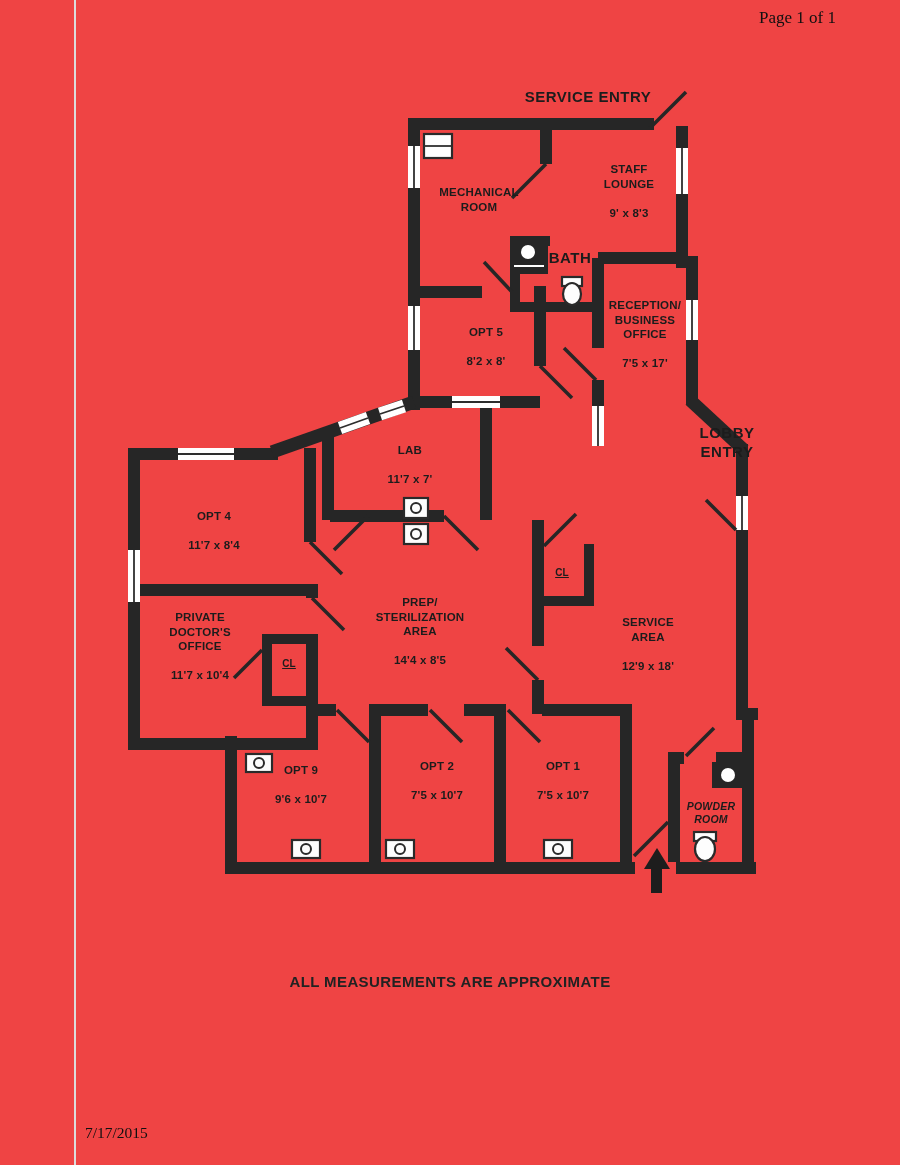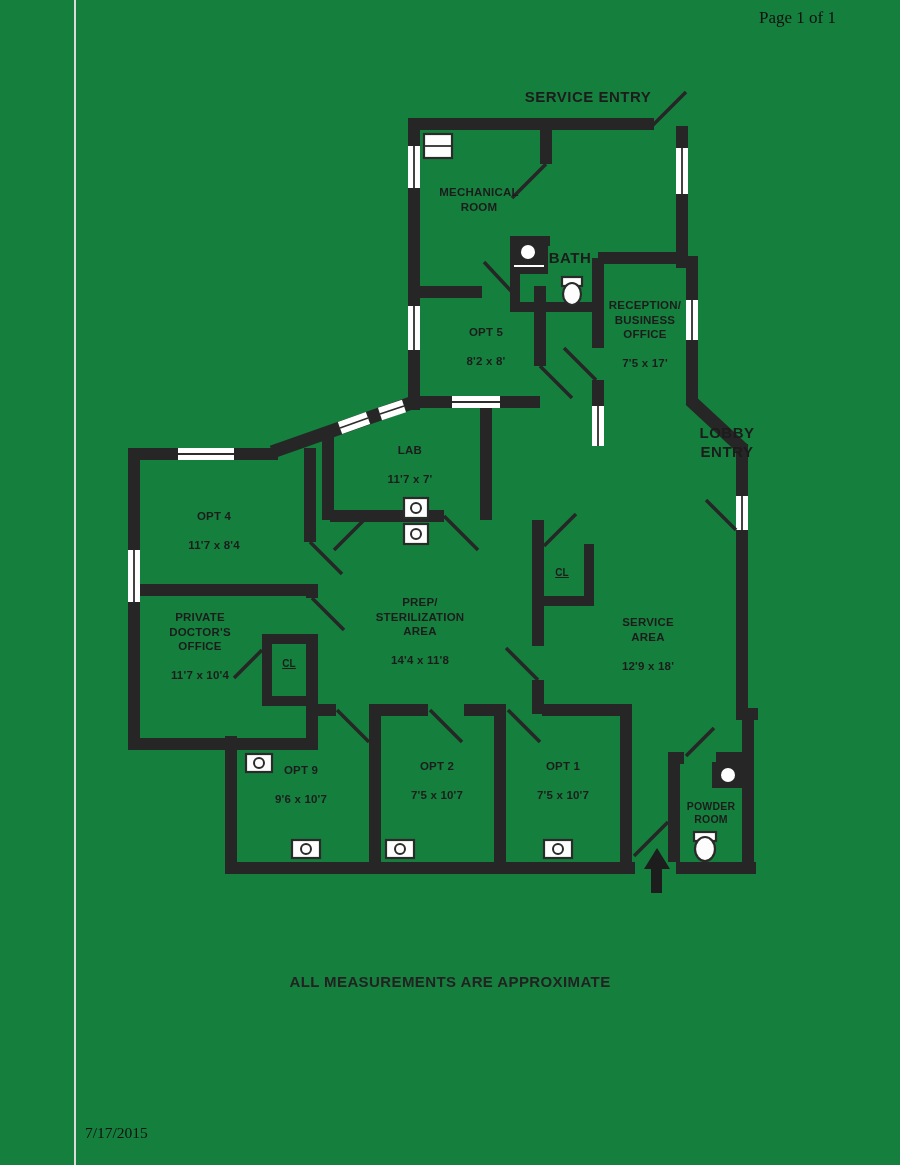--- a/index.html
+++ b/index.html
@@ -1,35 +1,35 @@
 <!DOCTYPE html>
 <html><head>
 <meta charset="utf-8">
 <style>
   html,body { margin:0; padding:0; background:#ffffff; }
   .page {
-    position:relative; width:900px; height:1165px; background:#15803d;
+    position:relative; width:900px; height:1165px; background:#ef4444;
     font-family:"Liberation Sans", sans-serif; overflow:hidden; color:#1c1c1c;
   }
   .scan-line { position:absolute; left:74px; top:0; width:2px; height:1165px; background:#dcdcdc; }
   .page-indicator {
     position:absolute; top:8px; right:64px; font-family:"Liberation Serif", serif;
     font-size:17px; color:#101010;
   }
   .plan { position:absolute; inset:0; }
   .plan svg { position:absolute; left:0; top:0; }
   .room-label {
     position:absolute; transform:translate(-50%,-50%); text-align:center;
     font-weight:bold; font-size:11.5px; line-height:1.25; letter-spacing:0.2px;
     color:#1c1c1c; white-space:pre-line;
   }
   .room-label .rdims { font-weight:bold; }
   .room-label.small { font-size:10px;text-decoration:underline; }
   .room-label.tiny  { font-size:15px; letter-spacing:0.5px; }
-  .room-label.mid   { font-size:10.5px; }
+  .room-label.mid   { font-size:10.5px;font-style:italic; }
   .disclaimer {
     position:absolute; left:450px; top:981px; transform:translate(-50%,-50%);
     font-size:15px; font-weight:bold; letter-spacing:0.4px; color:#222;
   }
   .footer {
     position:absolute; top:1124px; left:85px; right:60px;
     font-family:"Liberation Serif", serif; font-size:15.5px; color:#101010;
     display:flex; justify-content:space-between; white-space:nowrap;
   }
   
@@ -185,20 +185,25 @@
 
     <div class="room-label tiny" style="left:588px;top:106px">
       <div class="rname">SERVICE ENTRY</div>
       <div class="rdims"></div>
     </div>
     <div class="room-label" style="left:479px;top:207px">
       <div class="rname">MECHANICAL
 ROOM</div>
       <div class="rdims"></div>
     </div>
+    <div class="room-label" style="left:629px;top:191px">
+      <div class="rname">STAFF
+LOUNGE</div>
+      <div class="rdims">9' x 8'3</div>
+    </div>
     <div class="room-label tiny" style="left:570px;top:267px">
       <div class="rname">BATH</div>
       <div class="rdims"></div>
     </div>
     <div class="room-label" style="left:486px;top:347px">
       <div class="rname">OPT 5</div>
       <div class="rdims">8'2 x 8'</div>
     </div>
     <div class="room-label" style="left:645px;top:334px">
       <div class="rname">RECEPTION/
@@ -226,21 +231,21 @@
       <div class="rdims">11'7 x 10'4</div>
     </div>
     <div class="room-label small" style="left:289px;top:670px">
       <div class="rname">CL</div>
       <div class="rdims"></div>
     </div>
     <div class="room-label" style="left:420px;top:631px">
       <div class="rname">PREP/
 STERILIZATION
 AREA</div>
-      <div class="rdims">14'4 x 11'8</div>
+      <div class="rdims">14'4 x 8'5</div>
     </div>
     <div class="room-label small" style="left:562px;top:579px">
       <div class="rname">CL</div>
       <div class="rdims"></div>
     </div>
     <div class="room-label" style="left:648px;top:644px">
       <div class="rname">SERVICE
 AREA</div>
       <div class="rdims">12'9 x 18'</div>
     </div>

